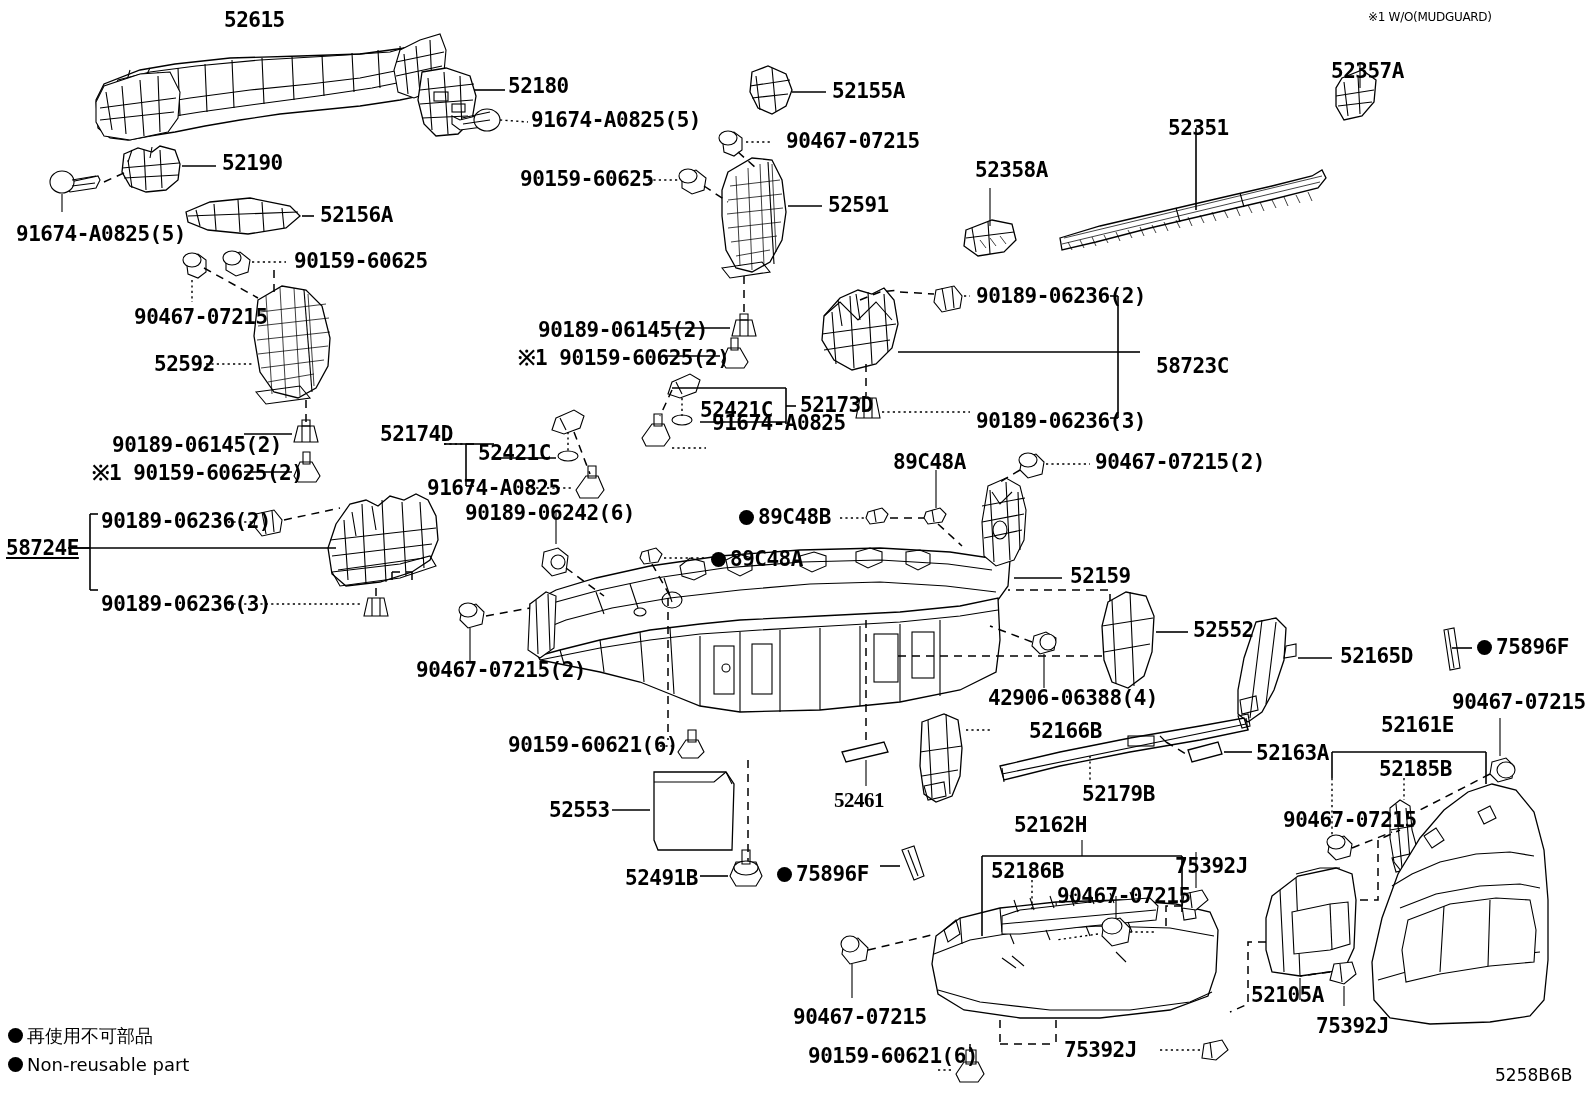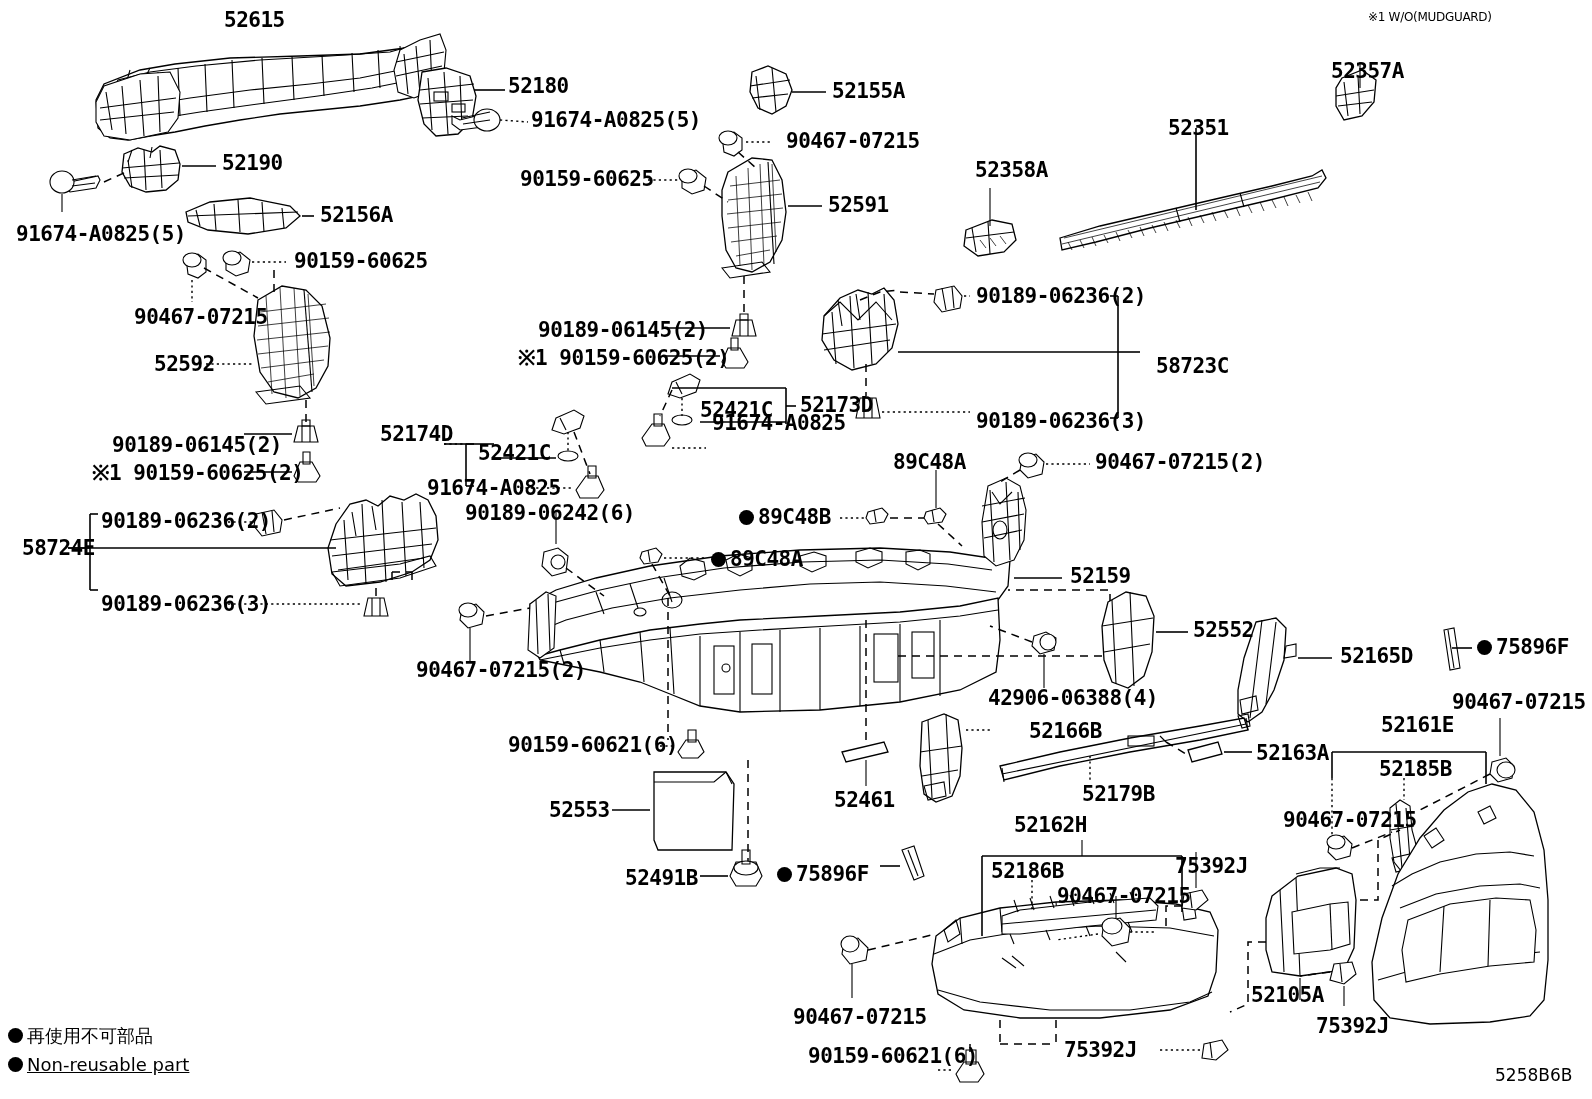--- a/index.html
+++ b/index.html
@@ -618,21 +618,21 @@
   <div class="lbl" style="left:828px; top:195px;">52591</div>
   <div class="lbl" style="left:1331px;top:61px;">52357A</div>
   <div class="lbl" style="left:1168px;top:118px;">52351</div>
   <div class="lbl" style="left:975px; top:160px;">52358A</div>
   <div class="lbl" style="left:294px; top:251px;">90159-60625</div>
   <div class="lbl" style="left:134px; top:307px;">90467-07215</div>
   <div class="lbl" style="left:154px; top:354px;">52592</div>
   <div class="lbl" style="left:112px; top:435px;">90189-06145(2)</div>
   <div class="lbl" style="left:92px;  top:463px;">※1 90159-60625(2)</div>
   <div class="lbl" style="left:101px; top:511px;">90189-06236(2)</div>
-  <div class="lbl" style="left:22px;   top:538px;">58724E</div>
+  <div class="lbl" style="left:6px;   top:538px;text-decoration:underline;">58724E</div>
   <div class="lbl" style="left:101px; top:594px;">90189-06236(3)</div>
   <div class="lbl" style="left:538px; top:320px;">90189-06145(2)</div>
   <div class="lbl" style="left:518px; top:348px;">※1 90159-60625(2)</div>
   <div class="lbl" style="left:800px; top:395px;">52173D</div>
   <div class="lbl" style="left:700px; top:400px;">52421C</div>
   <div class="lbl" style="left:380px; top:424px;">52174D</div>
   <div class="lbl" style="left:478px; top:443px;">52421C</div>
   <div class="lbl" style="left:427px; top:478px;">91674-A0825</div>
   <div class="lbl" style="left:712px; top:413px;">91674-A0825</div>
   <div class="lbl" style="left:465px; top:503px;">90189-06242(6)</div>
@@ -651,39 +651,39 @@
   <div class="lbl" style="left:988px; top:688px;">42906-06388(4)</div>
   <div class="lbl" style="left:1029px;top:721px;">52166B</div>
   <div class="lbl" style="left:508px; top:735px;">90159-60621(6)</div>
   <div class="lbl" style="left:1256px;top:743px;">52163A</div>
   <div class="lbl" style="left:1082px;top:784px;">52179B</div>
   <div class="lbl" style="left:1381px;top:715px;">52161E</div>
   <div class="lbl" style="left:1379px;top:759px;">52185B</div>
   <div class="lbl" style="left:1452px;top:692px;">90467-07215</div>
   <div class="lbl" style="left:1283px;top:810px;">90467-07215</div>
   <div class="lbl" style="left:549px; top:800px;">52553</div>
-  <div class="lbl" style="left:834px; top:790px;">52461</div>
+  <div class="lbl" style="left:834px; top:790px;font-family:Liberation Serif, serif;">52461</div>
   <div class="lbl" style="left:1014px;top:815px;">52162H</div>
   <div class="lbl" style="left:991px; top:861px;">52186B</div>
   <div class="lbl" style="left:1057px;top:886px;">90467-07215</div>
   <div class="lbl" style="left:1175px;top:856px;">75392J</div>
   <div class="lbl" style="left:625px; top:868px;">52491B</div>
   <div class="lbl" style="left:796px; top:864px;">75896F</div>
   <div class="lbl" style="left:793px; top:1007px;">90467-07215</div>
   <div class="lbl" style="left:808px; top:1046px;">90159-60621(6)</div>
   <div class="lbl" style="left:1064px;top:1040px;">75392J</div>
   <div class="lbl" style="left:1251px;top:985px;">52105A</div>
   <div class="lbl" style="left:1316px;top:1016px;">75392J</div>
 
   <div class="note" style="left:1368px; top:10px;">※1 W/O(MUDGUARD)</div>
 
   <div class="legend" style="left:8px; top:1024px;">
     <span class="dot"></span><span>再使用不可部品</span>
   </div>
-  <div class="legend" style="left:8px; top:1054px;text-decoration:underline;">
+  <div class="legend" style="left:8px; top:1054px;">
     <span class="dot"></span><span>Non-reusable part</span>
   </div>
 
   <div class="code" style="left:1495px; top:1065px;">5258B6B</div>
 
   <div class="lbl" style="left:739px; top:507px;"><span class="dot"></span></div>
   <div class="lbl" style="left:711px; top:549px;"><span class="dot"></span></div>
   <div class="lbl" style="left:1477px;top:637px;"><span class="dot"></span></div>
   <div class="lbl" style="left:777px; top:864px;"><span class="dot"></span></div>
 

